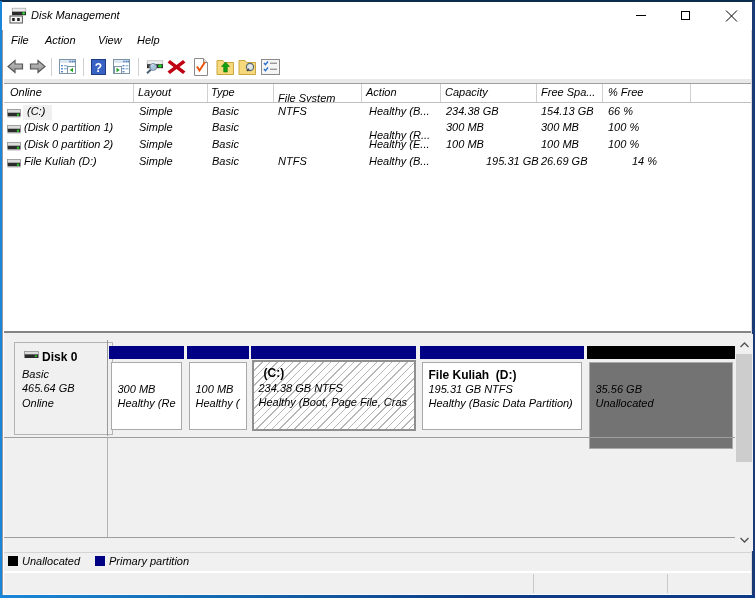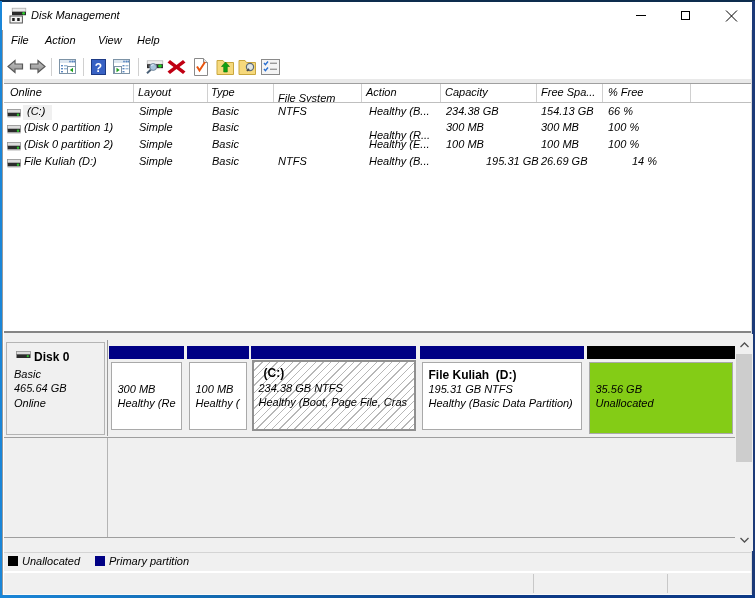--- a/index.html
+++ b/index.html
@@ -232,21 +232,21 @@
       <div class="c t12" style="left:442px;margin-left:40px;">195.31 GB</div>
       <div class="c t12" style="left:537px;">26.69 GB</div>
       <div class="c t12" style="left:628px;">14 %</div>
     </div>
   </div>
 
   <div class="abs" style="left:4px;top:331px;width:747px;height:3px;background:#858585;"></div>
 
   <div id="dview" class="abs" style="left:4px;top:333px;width:747px;height:219px;background:#f0f0f0;">
 
-    <div class="abs" style="left:2px;top:9px;width:99px;height:93px;background:#f0f0f0;border:1px solid #b4b4b4;box-sizing:border-box;">
+    <div class="abs" style="left:10px;top:9px;width:99px;height:93px;background:#f0f0f0;border:1px solid #b4b4b4;box-sizing:border-box;">
       <svg class="abs" style="left:9px;top:8px;" width="15" height="8" viewBox="0 0 15 8">
           <rect x="0.5" y="0.5" width="14" height="3" fill="#dcdcdc" stroke="#909090" stroke-width="0.8"></rect>
           <rect x="0.5" y="3.5" width="14" height="3.5" fill="#2b2b2b"></rect>
           <circle cx="11.8" cy="5.2" r="1.1" fill="#2dbf2d"></circle>
         </svg>
       <div class="abs b12" style="left:27px;top:7px;">Disk 0</div>
       <div class="abs t12" style="left:7px;top:24px;line-height:14.3px;">Basic<br>465.64 GB<br>Online</div>
     </div>
 
     <div class="abs" style="left:102.5px;top:7px;width:1px;height:96px;background:#9a9a9a;"></div>
@@ -269,21 +269,21 @@
       </div>
     </div>
 
     <div class="abs" style="left:415.5px;top:12.5px;width:164px;height:13px;background:#000084;"></div>
     <div class="abs" style="left:417.5px;top:28.5px;width:160px;height:68px;background:#fff;border:1px solid #a9a9a9;box-sizing:border-box;overflow:hidden;">
       <div class="abs b12" style="left:6px;top:5px;">File Kuliah&nbsp; (D:)</div>
       <div class="abs t12" style="left:6px;top:19.5px;line-height:14.4px;">195.31 GB NTFS<br>Healthy (Basic Data Partition)</div>
     </div>
 
     <div class="abs" style="left:582.5px;top:12.5px;width:148px;height:13px;background:#000;"></div>
-    <div class="abs" style="left:584.5px;top:28.5px;width:144px;height:72px;background:#84cc16;border:1px solid #a9a9a9;box-sizing:border-box;">
+    <div class="abs" style="left:584.5px;top:28.5px;width:144px;height:87px;background:#737373;border:1px solid #a9a9a9;box-sizing:border-box;">
       <div class="abs t12" style="left:6px;top:19.5px;line-height:14.4px;">35.56 GB<br>Unallocated</div>
     </div>
 
     <div class="abs" style="left:0;top:103.5px;width:731px;height:1px;background:#9e9e9e;"></div>
 
     <div class="abs" style="left:102.5px;top:105px;width:1px;height:99px;background:#b4b4b4;"></div>
     <div class="abs" style="left:0;top:204px;width:731px;height:1px;background:#9e9e9e;"></div>
 
     <div class="abs" style="left:731.5px;top:1px;width:17px;height:217px;background:#f0f0f0;">
       <svg class="abs" style="left:4px;top:8px;" width="9" height="6" viewBox="0 0 9 6">

